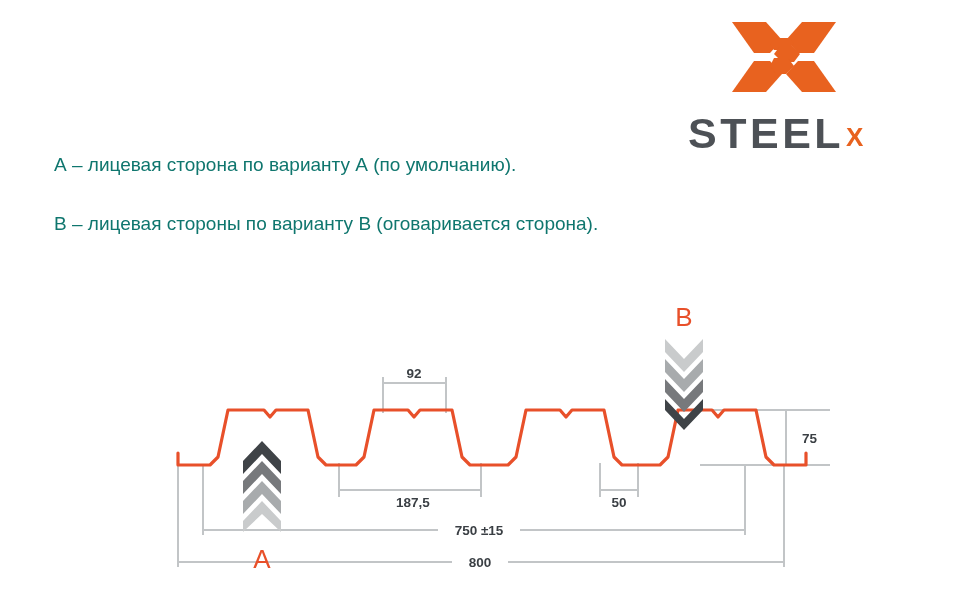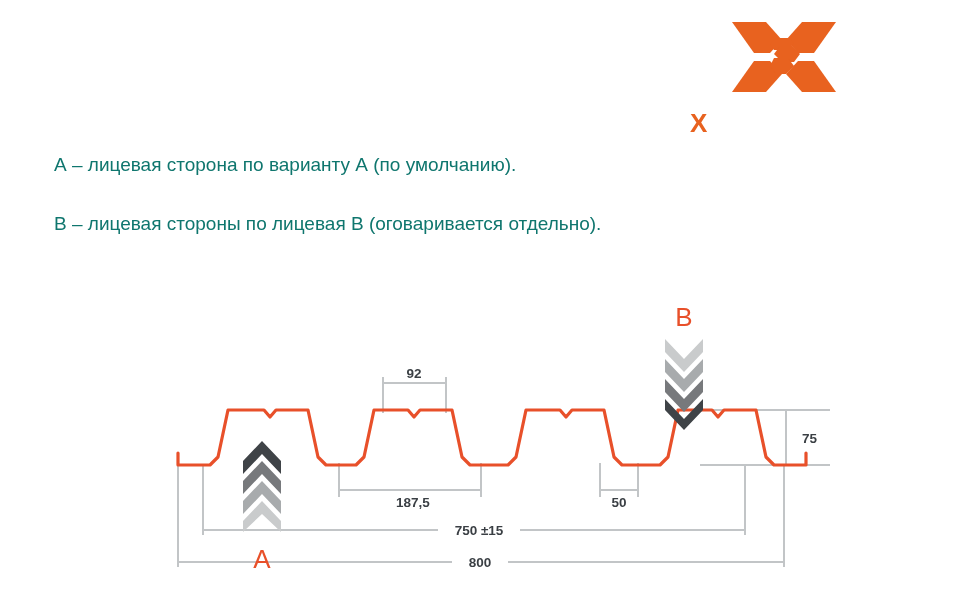--- a/index.html
+++ b/index.html
@@ -120,27 +120,28 @@
         <path d="M62 28 L50 28 L44 36 L52 44 L64 44 L70 36 Z"></path>
         <path d="M44 40 L58 40 L64 48 L56 56 L46 56 L40 48 Z"></path>
       </g>
       <g fill="#ffffff">
         <path d="M49 24 L59 24 L56 29 L46 29 Z" opacity="0.0"></path>
       </g>
     </svg>
   </div>
 
   <div id="brand-wordmark">
+    <span class="wm-steel">STEEL</span>
     <span class="wm-x">X</span>
   </div>
 </div>
 
 <div id="caption-block">
   <div class="caption-line" id="caption-line-a">А – лицевая сторона по варианту А (по умолчанию).</div>
-  <div class="caption-line" id="caption-line-b">В – лицевая стороны по лицевая В (оговаривается отдельно).</div>
+  <div class="caption-line" id="caption-line-b">В – лицевая стороны по варианту В (оговаривается сторона).</div>
 </div>
 
 <div id="profile-drawing">
 <svg width="970" height="312" viewBox="0 0 970 312" xmlns="http://www.w3.org/2000/svg">
 
   <g stroke="#c2c5c7" stroke-width="1.1" fill="none" shape-rendering="crispEdges">
 
     <line x1="383" y1="92" x2="383" y2="128"></line>
     <line x1="446" y1="92" x2="446" y2="128"></line>
 

